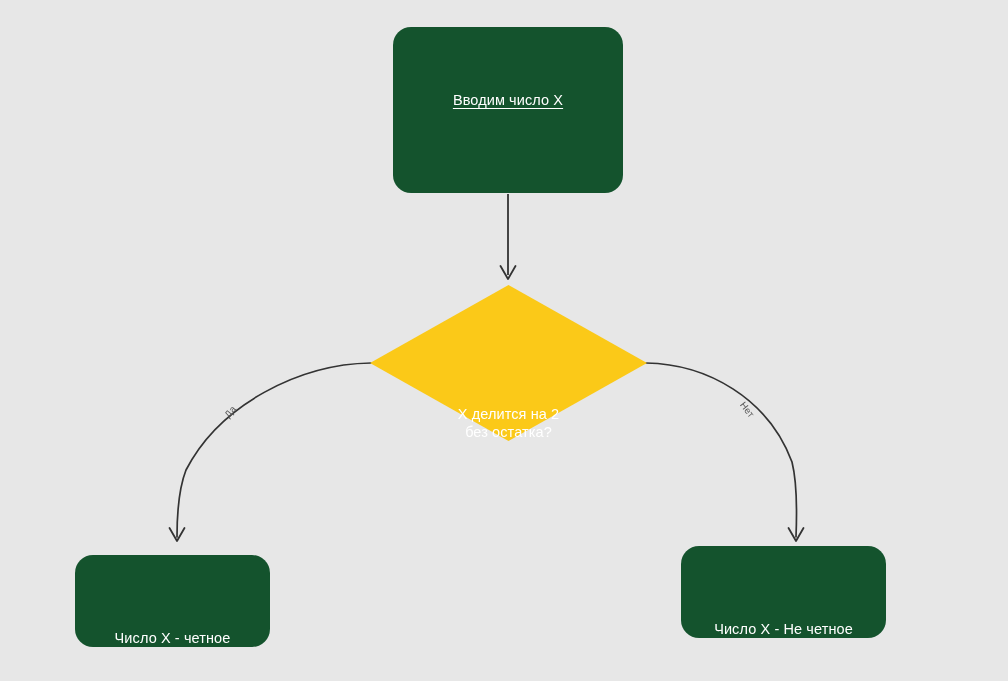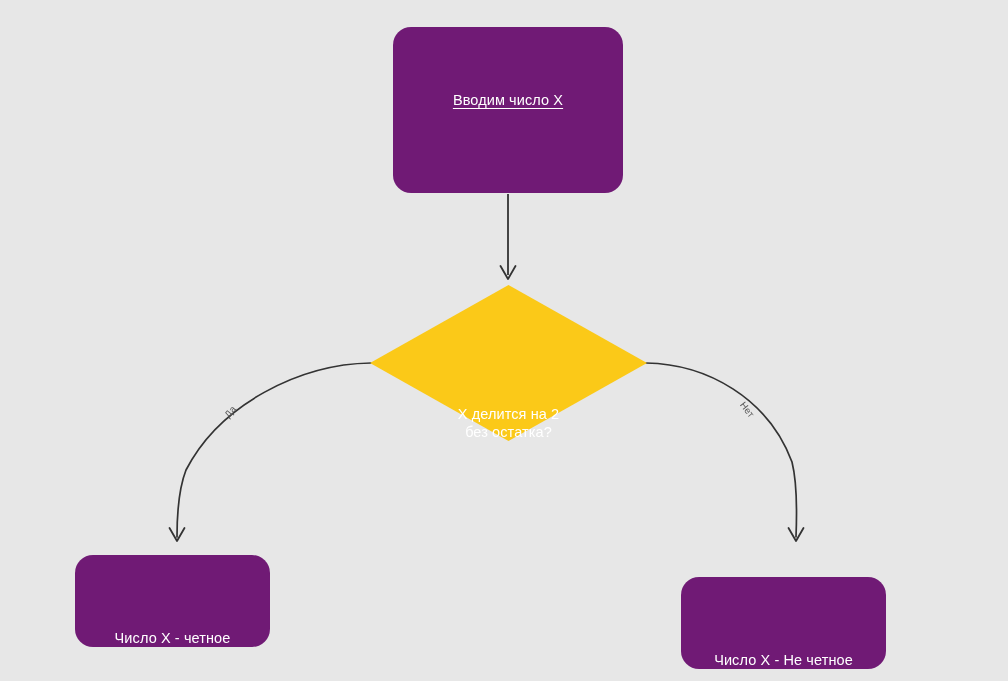--- a/index.html
+++ b/index.html
@@ -28,21 +28,21 @@
     pointer-events: none;
   }
   .node {
     position: absolute;
     box-sizing: border-box;
     display: flex;
     align-items: flex-end;
     justify-content: center;
   }
   .node-rect {
-    background: #701a75;
+    background: #14532d;
     border-radius: 18px;
   }
   .node-label {
     color: #ffffff;
     font-size: 14.5px;
     line-height: 1.25;
     text-align: center;
     letter-spacing: 0.1px;
     white-space: pre-line;
   }
@@ -81,21 +81,21 @@
   
   #node-even {
     left: 75px;
     top: 546px;
     width: 195px;
     height: 92px;
     margin-top: 9px;
   }
   #node-odd {
     left: 681px;
-    top: 577px;
+    top: 546px;
     width: 205px;
     height: 92px;
   }
   
   .edge-label {
     position: absolute;
     color: #555555;
     font-size: 9.5px;
     letter-spacing: 0.2px;
     white-space: nowrap;

